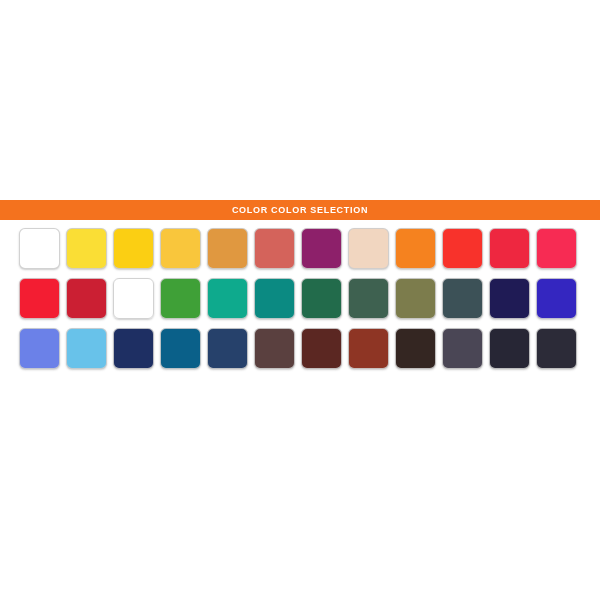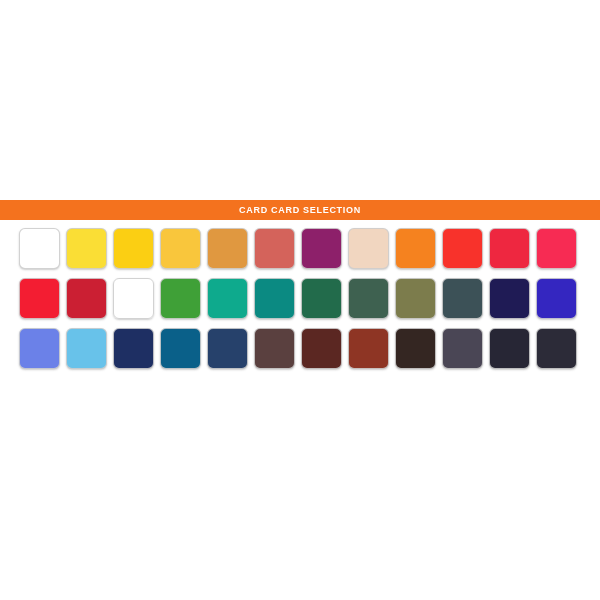--- a/index.html
+++ b/index.html
@@ -80,21 +80,21 @@
   }
 </style>
 </head>
 <body>
 
 <div id="app">
 
   <div class="panel">
 
     <div class="title-bar">
-      <span class="title-text">CARD CARD SELECTION</span>
+      <span class="title-text">COLOR COLOR SELECTION</span>
     </div>
 
     <div class="swatch-grid">
 
     <div class="swatch-row">
           <div class="swatch" style="background-color: rgb(255, 255, 255);"></div>
           <div class="swatch" style="background-color: rgb(250, 222, 53);"></div>
           <div class="swatch" style="background-color: rgb(251, 207, 19);"></div>
           <div class="swatch" style="background-color: rgb(249, 198, 60);"></div>
           <div class="swatch" style="background-color: rgb(224, 152, 64);"></div>

